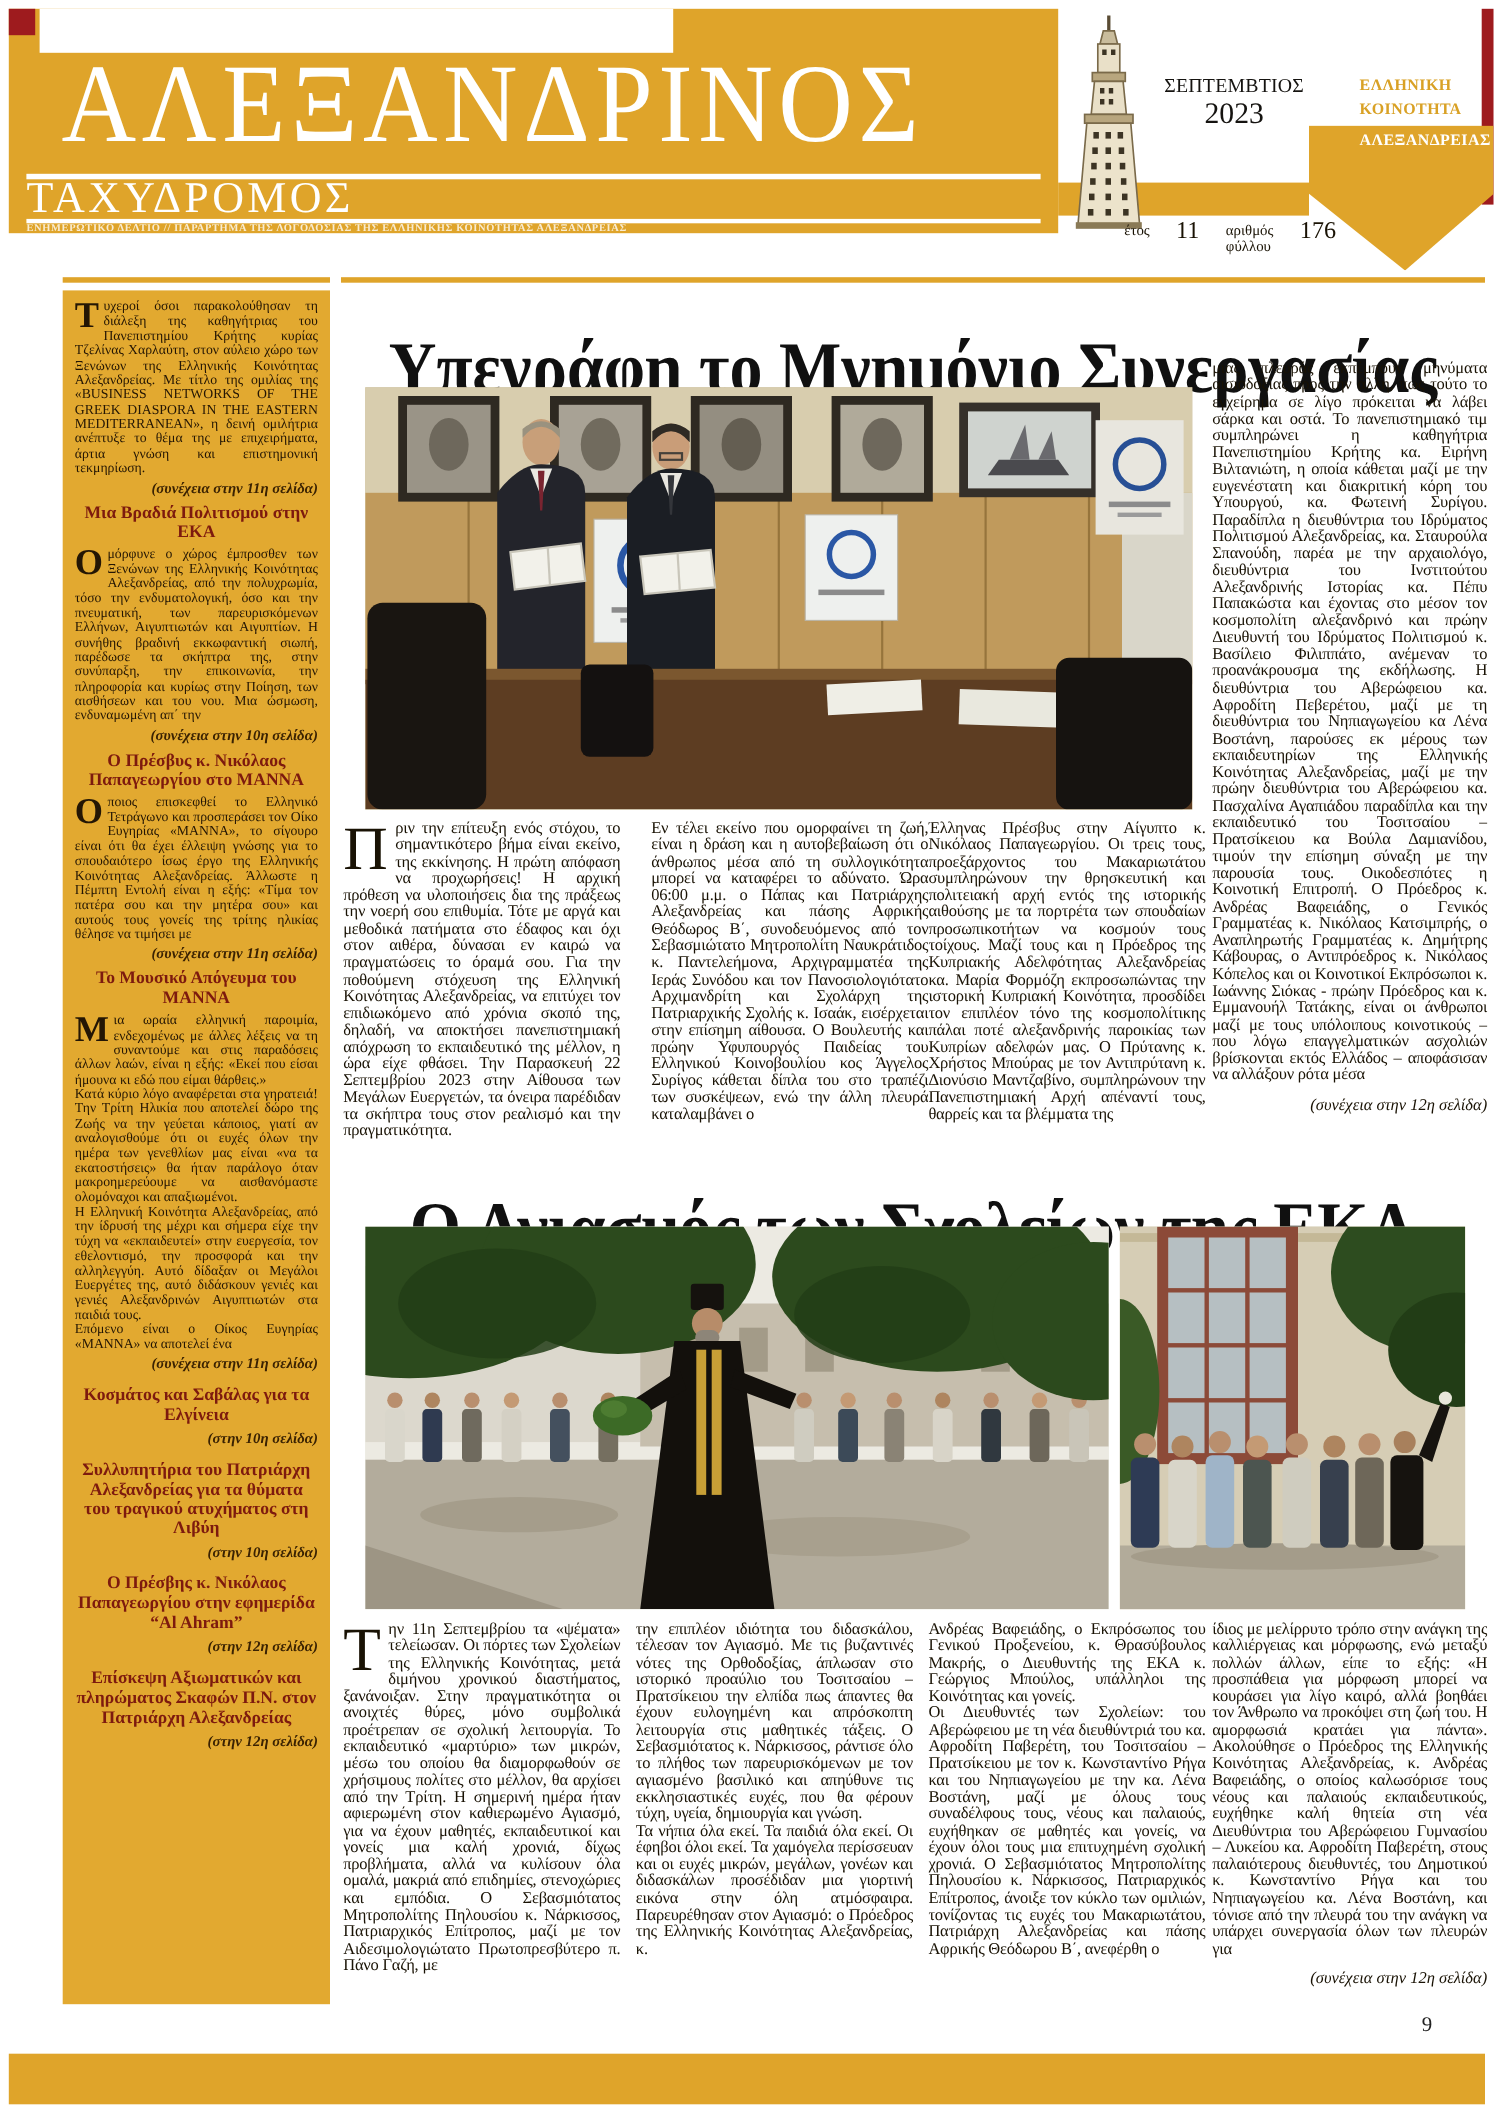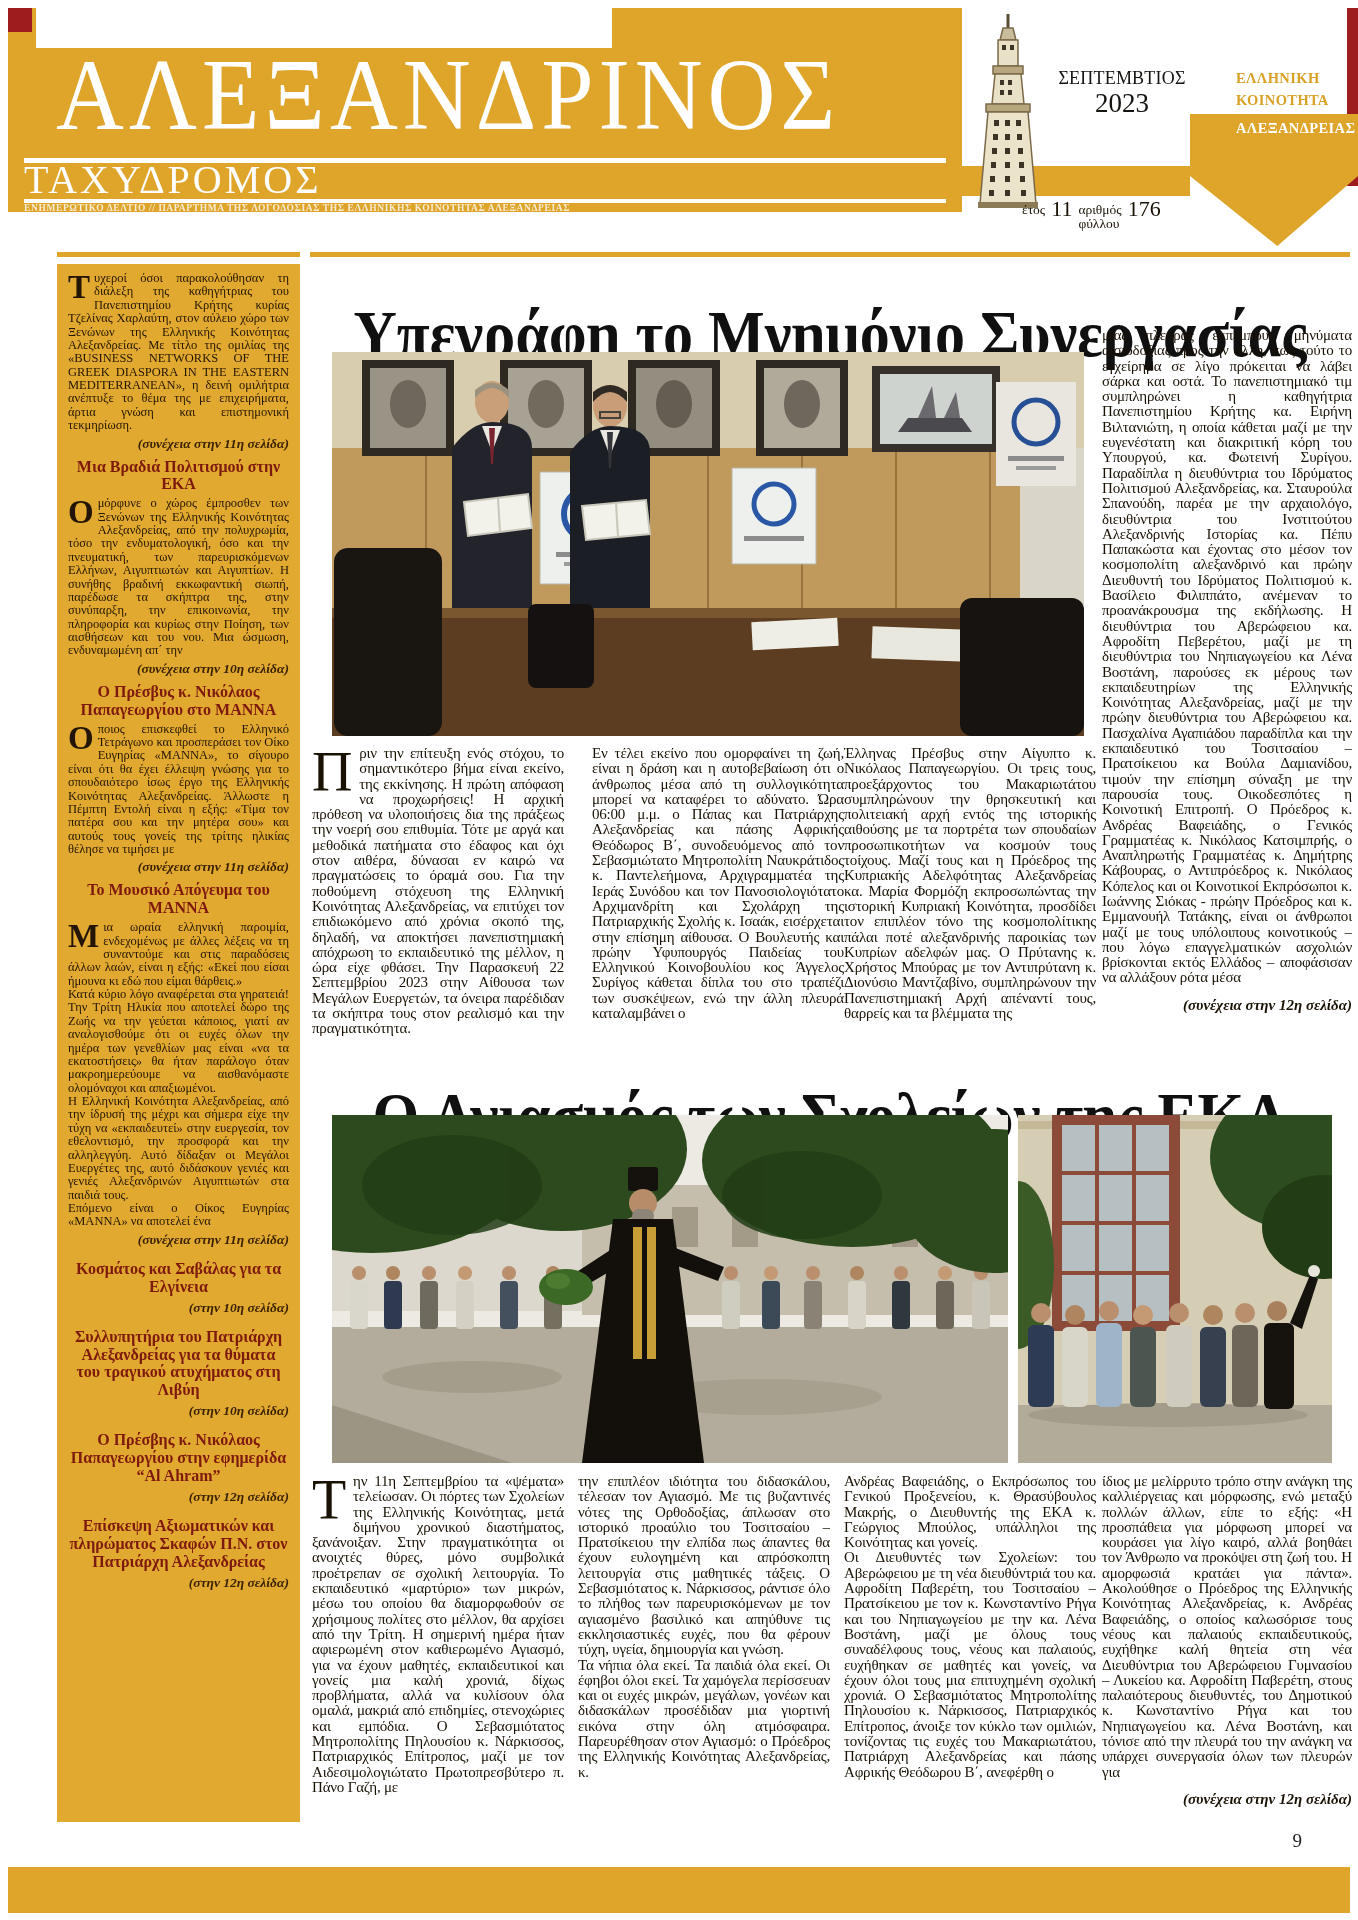--- a/index.html
+++ b/index.html
@@ -24,21 +24,21 @@
   #mast-title2{left:24px;top:161px;width:908px;color:#fff;font-size:40px;line-height:0.95;
                letter-spacing:3px;text-align:left;}
   #mast-rule2{left:24px;top:199px;width:922px;height:4px;background:#fff;}
   #mast-tagline{left:24px;top:203px;width:930px;color:#f8ecd2;font-size:9.5px;
                 letter-spacing:0.6px;font-weight:bold;}
   #lh-band{left:962px;top:166px;width:228px;height:30px;background:var(--gold);z-index:1;}
   #lighthouse{left:966px;top:12px;width:84px;height:198px;z-index:2;}
   #date-block{left:1052px;top:68px;width:140px;text-align:center;color:#151310;z-index:2;}
   .date-month{font-size:18px;letter-spacing:0.2px;}
   .date-year{font-size:27px;line-height:1.05;}
-  #issue-block{left:1022px;top:198px;width:175px;display:flex;gap:6px;align-items:flex-start;z-index:2;}
+  #issue-block{left:1022px;top:198px;width:175px;display:flex;gap:24px;align-items:flex-start;z-index:2;}
   .iss-lab{font-size:13.5px;line-height:1;white-space:pre-line;padding-top:5px;}
   .iss-val{font-size:22px;line-height:1;}
   #org-l1,#org-l2{left:1236px;width:120px;color:#D9A125;font-size:14.5px;font-weight:bold;letter-spacing:0.4px;z-index:3;}
   #org-l1{top:70px;} #org-l2{top:92px;}
   #ribbon{left:1190px;top:114px;width:168px;height:132px;background:var(--gold);z-index:2;
           clip-path:polygon(0 0,100% 0,100% 47%,52% 100%,0 47%);}
   #org-l3{position:absolute;left:46px;top:6px;color:#fff;font-size:14.5px;font-weight:bold;letter-spacing:0.4px;}
   #red-strip{left:1347px;top:8px;width:11px;height:178px;background:var(--dred);z-index:1;}
 
   
@@ -56,21 +56,21 @@
   
   #main-rule{left:310px;top:252px;width:1040px;height:5px;background:var(--gold);}
   .headline{font-weight:bold;text-align:center;color:#101010;line-height:1.1;
             transform:scaleY(1.1);transform-origin:top center;}
   #headline1{left:310px;top:258px;width:1040px;font-size:60px;}
   #headline2{left:310px;top:1040px;width:1040px;font-size:60px;}
   .col{position:absolute;font-size:15px;line-height:1.02;letter-spacing:-0.2px;
        text-align:justify;color:var(--ink);}
   .coltext{white-space:pre-line;}
   .dropcap{float:left;font-size:56px;line-height:0.78;padding:5px 7px 0 0;color:var(--ink);}
-  .cont{font-size:15px;font-weight:bold;font-style:italic;text-align:right;margin-top:12px;letter-spacing:0;}
+  .cont{font-size:15px;font-weight:normal;font-style:italic;text-align:right;margin-top:12px;letter-spacing:0;}
   #a1c1{left:312px;top:746px;width:252px;height:300px;overflow:hidden;}
   #a1c2{left:592px;top:746px;width:252px;height:300px;overflow:hidden;}
   #a1c3{left:844px;top:746px;width:252px;height:300px;overflow:hidden;}
   #a1c4{left:1102px;top:328px;width:250px;height:700px;overflow:hidden;}
   #a2c1{left:312px;top:1474px;width:252px;height:392px;overflow:hidden;}
   #a2c2{left:578px;top:1474px;width:252px;height:392px;overflow:hidden;}
   #a2c3{left:844px;top:1474px;width:252px;height:392px;overflow:hidden;}
   #a2c4{left:1102px;top:1474px;width:250px;height:392px;overflow:hidden;}
 
   

